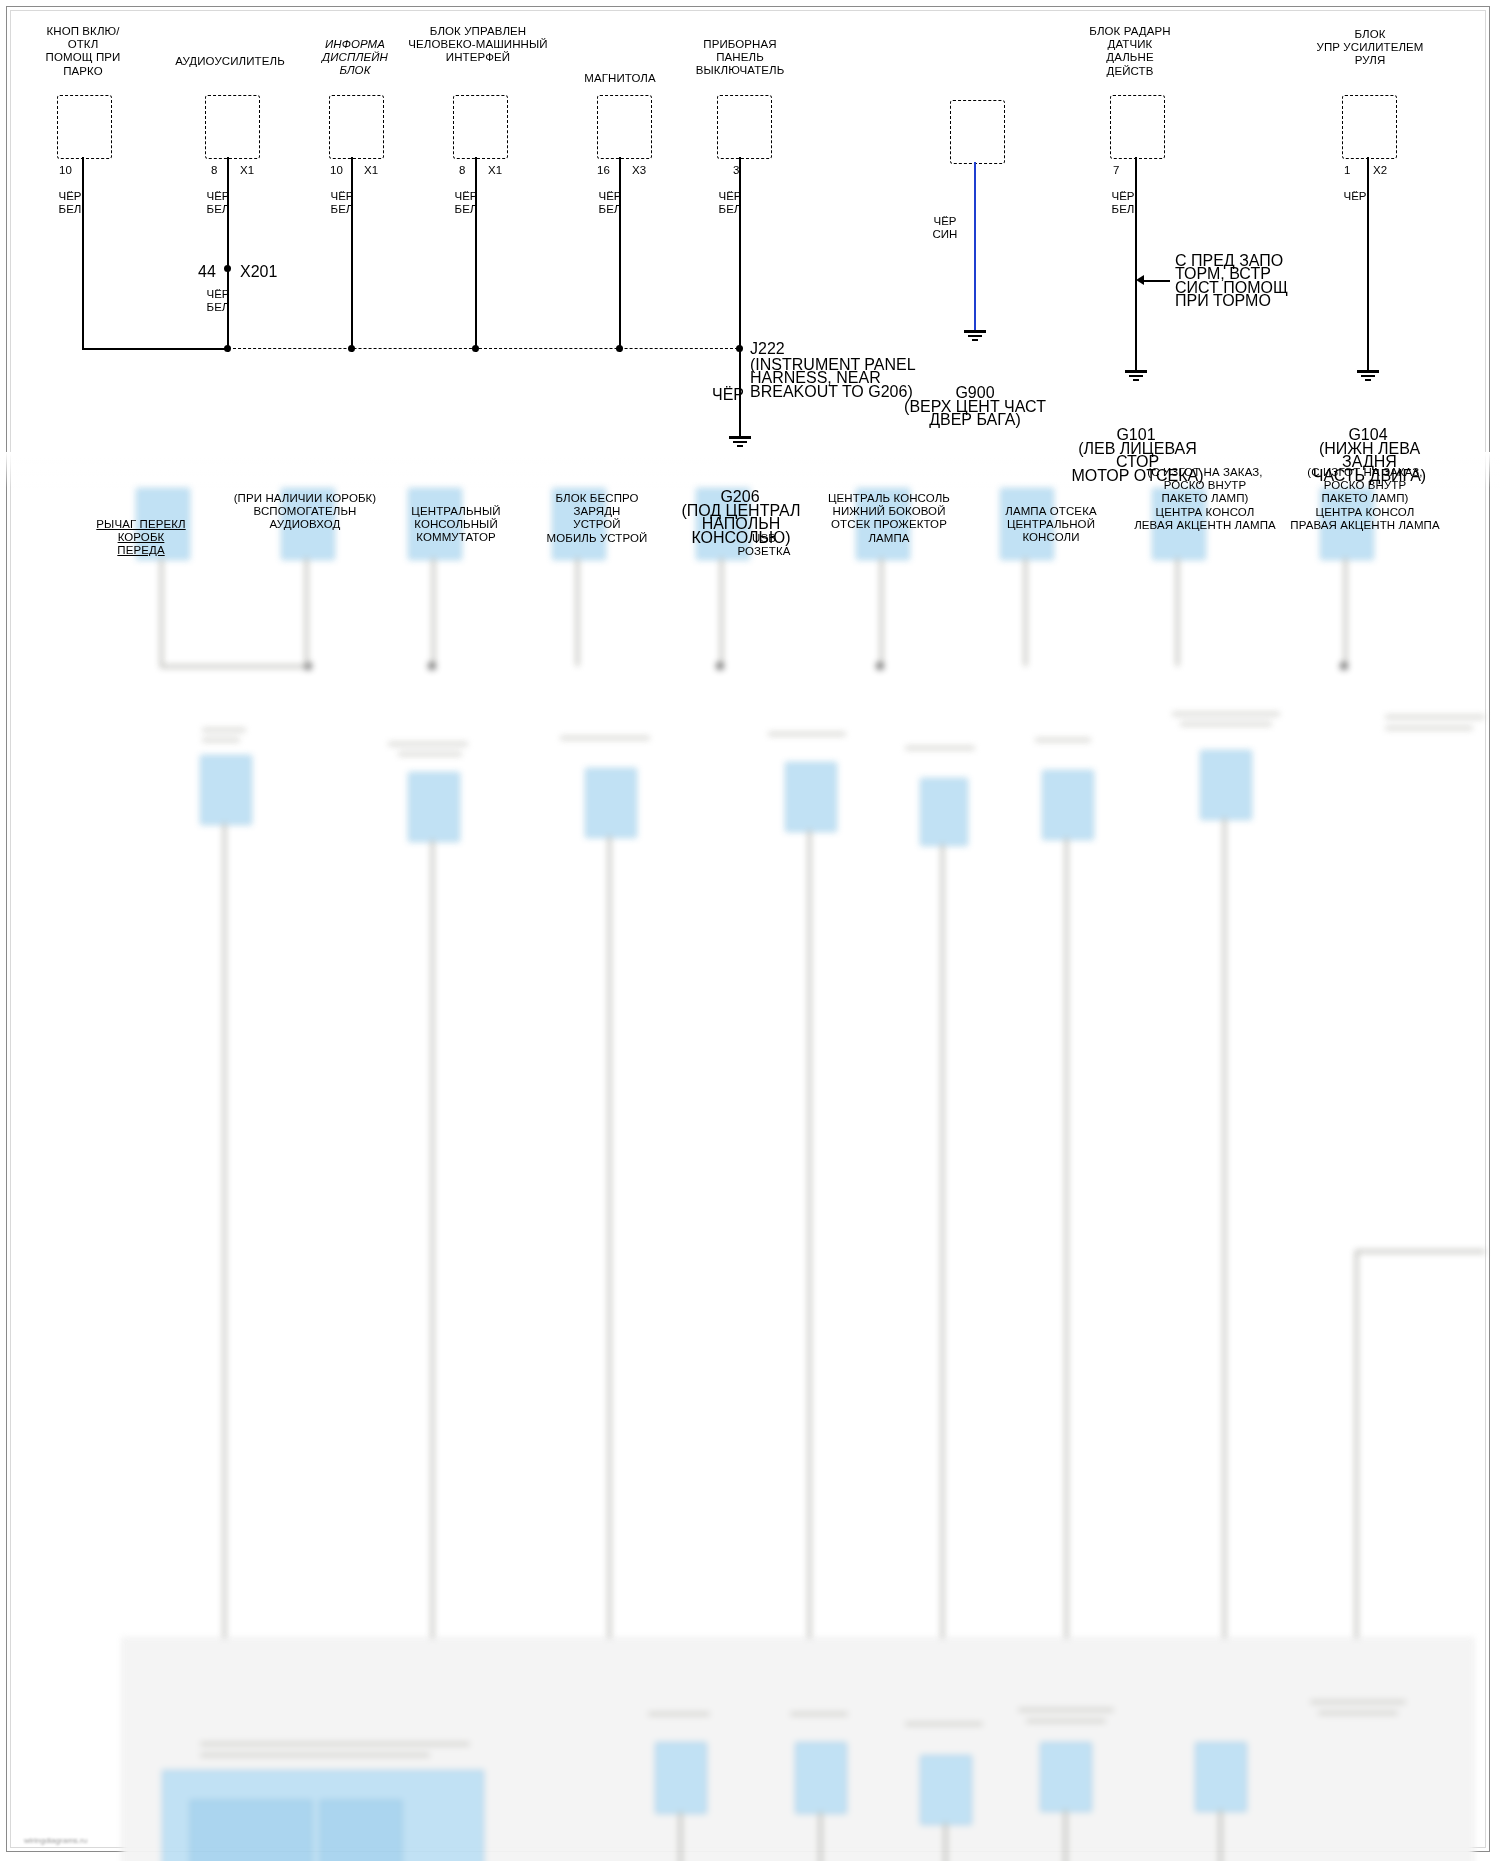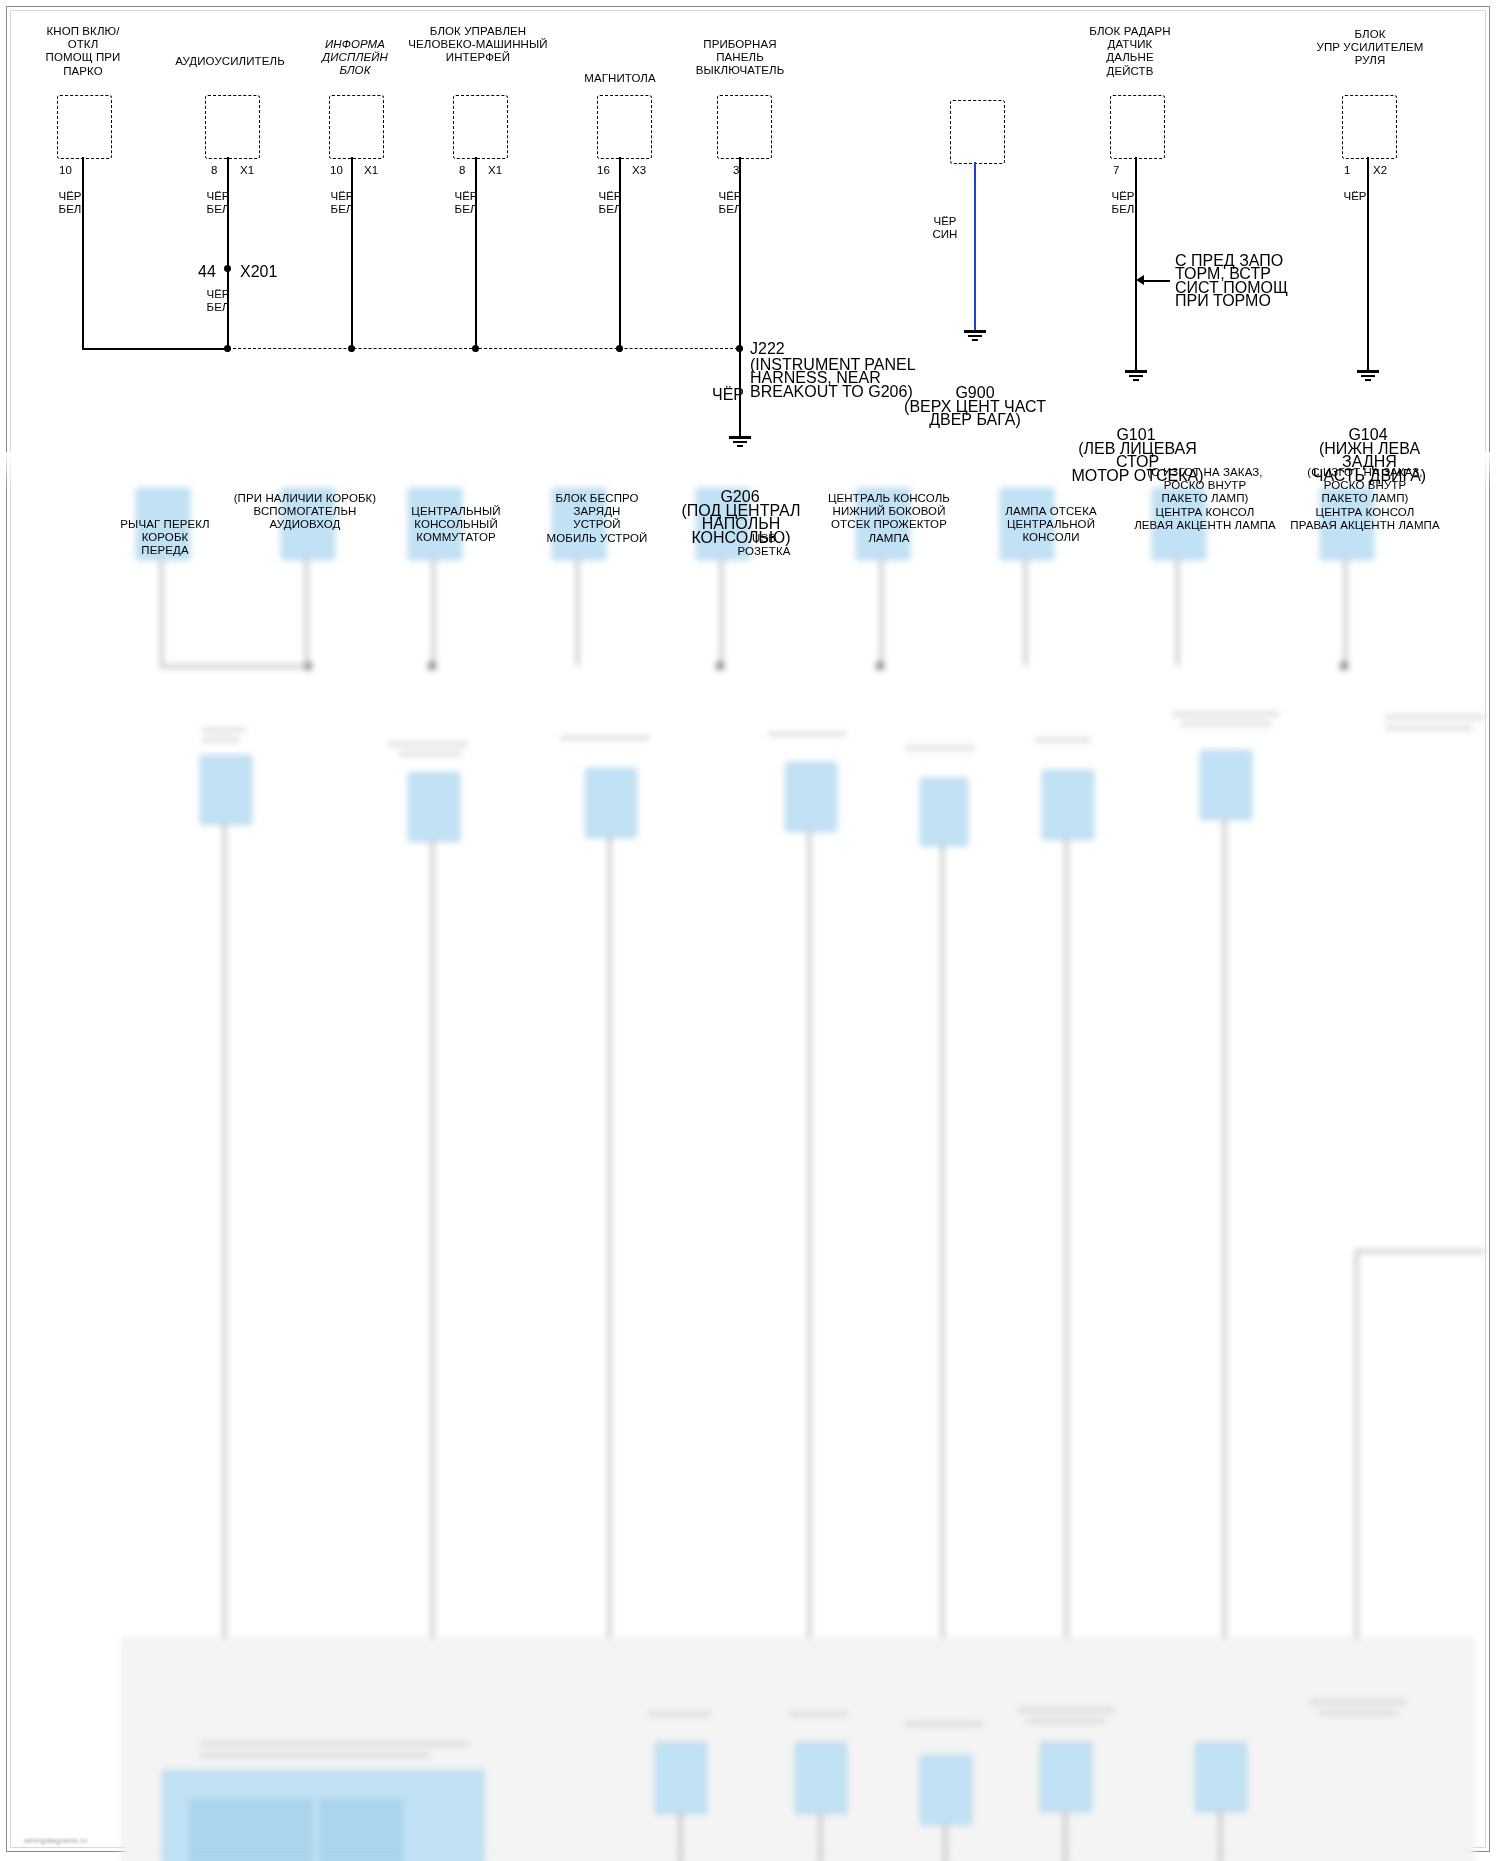--- a/index.html
+++ b/index.html
@@ -286,21 +286,21 @@
 
     <div style="position:absolute;left:1357px;top:370px;width:22px;height:12px;">
       <div style="position:absolute;left:0;top:0;width:22px;height:3px;background:#000;"></div>
       <div style="position:absolute;left:4px;top:5px;width:14px;height:2.4px;background:#000;"></div>
       <div style="position:absolute;left:8px;top:9px;width:6px;height:2.4px;background:#000;"></div>
     </div>
     <div class="txt ctr" style="left:1328px;top:388px;width:80px;">G104</div>
     <div class="txt ctr" style="left:1292px;top:402px;width:155px;white-space:pre-line;">(НИЖН ЛЕВА ЗАДНЯ
 ЧАСТЬ ДВИГА)</div>
 
-    <div class="cap" style="left:100px;top:518px;width:130px;white-space:pre-line;">РЫЧАГ ПЕРЕКЛ
+    <div class="cap" style="left:76px;top:518px;width:130px;white-space:pre-line;text-decoration:underline;">РЫЧАГ ПЕРЕКЛ
 КОРОБК
 ПЕРЕДА</div>
     <div class="cap" style="left:225px;top:492px;width:160px;white-space:pre-line;">(ПРИ НАЛИЧИИ КОРОБК)
 ВСПОМОГАТЕЛЬН
 АУДИОВХОД</div>
     <div class="cap" style="left:400px;top:505px;width:112px;white-space:pre-line;">ЦЕНТРАЛЬНЫЙ
 КОНСОЛЬНЫЙ
 КОММУТАТОР</div>
     <div class="cap" style="left:542px;top:492px;width:110px;white-space:pre-line;">БЛОК БЕСПРО
 ЗАРЯДН

